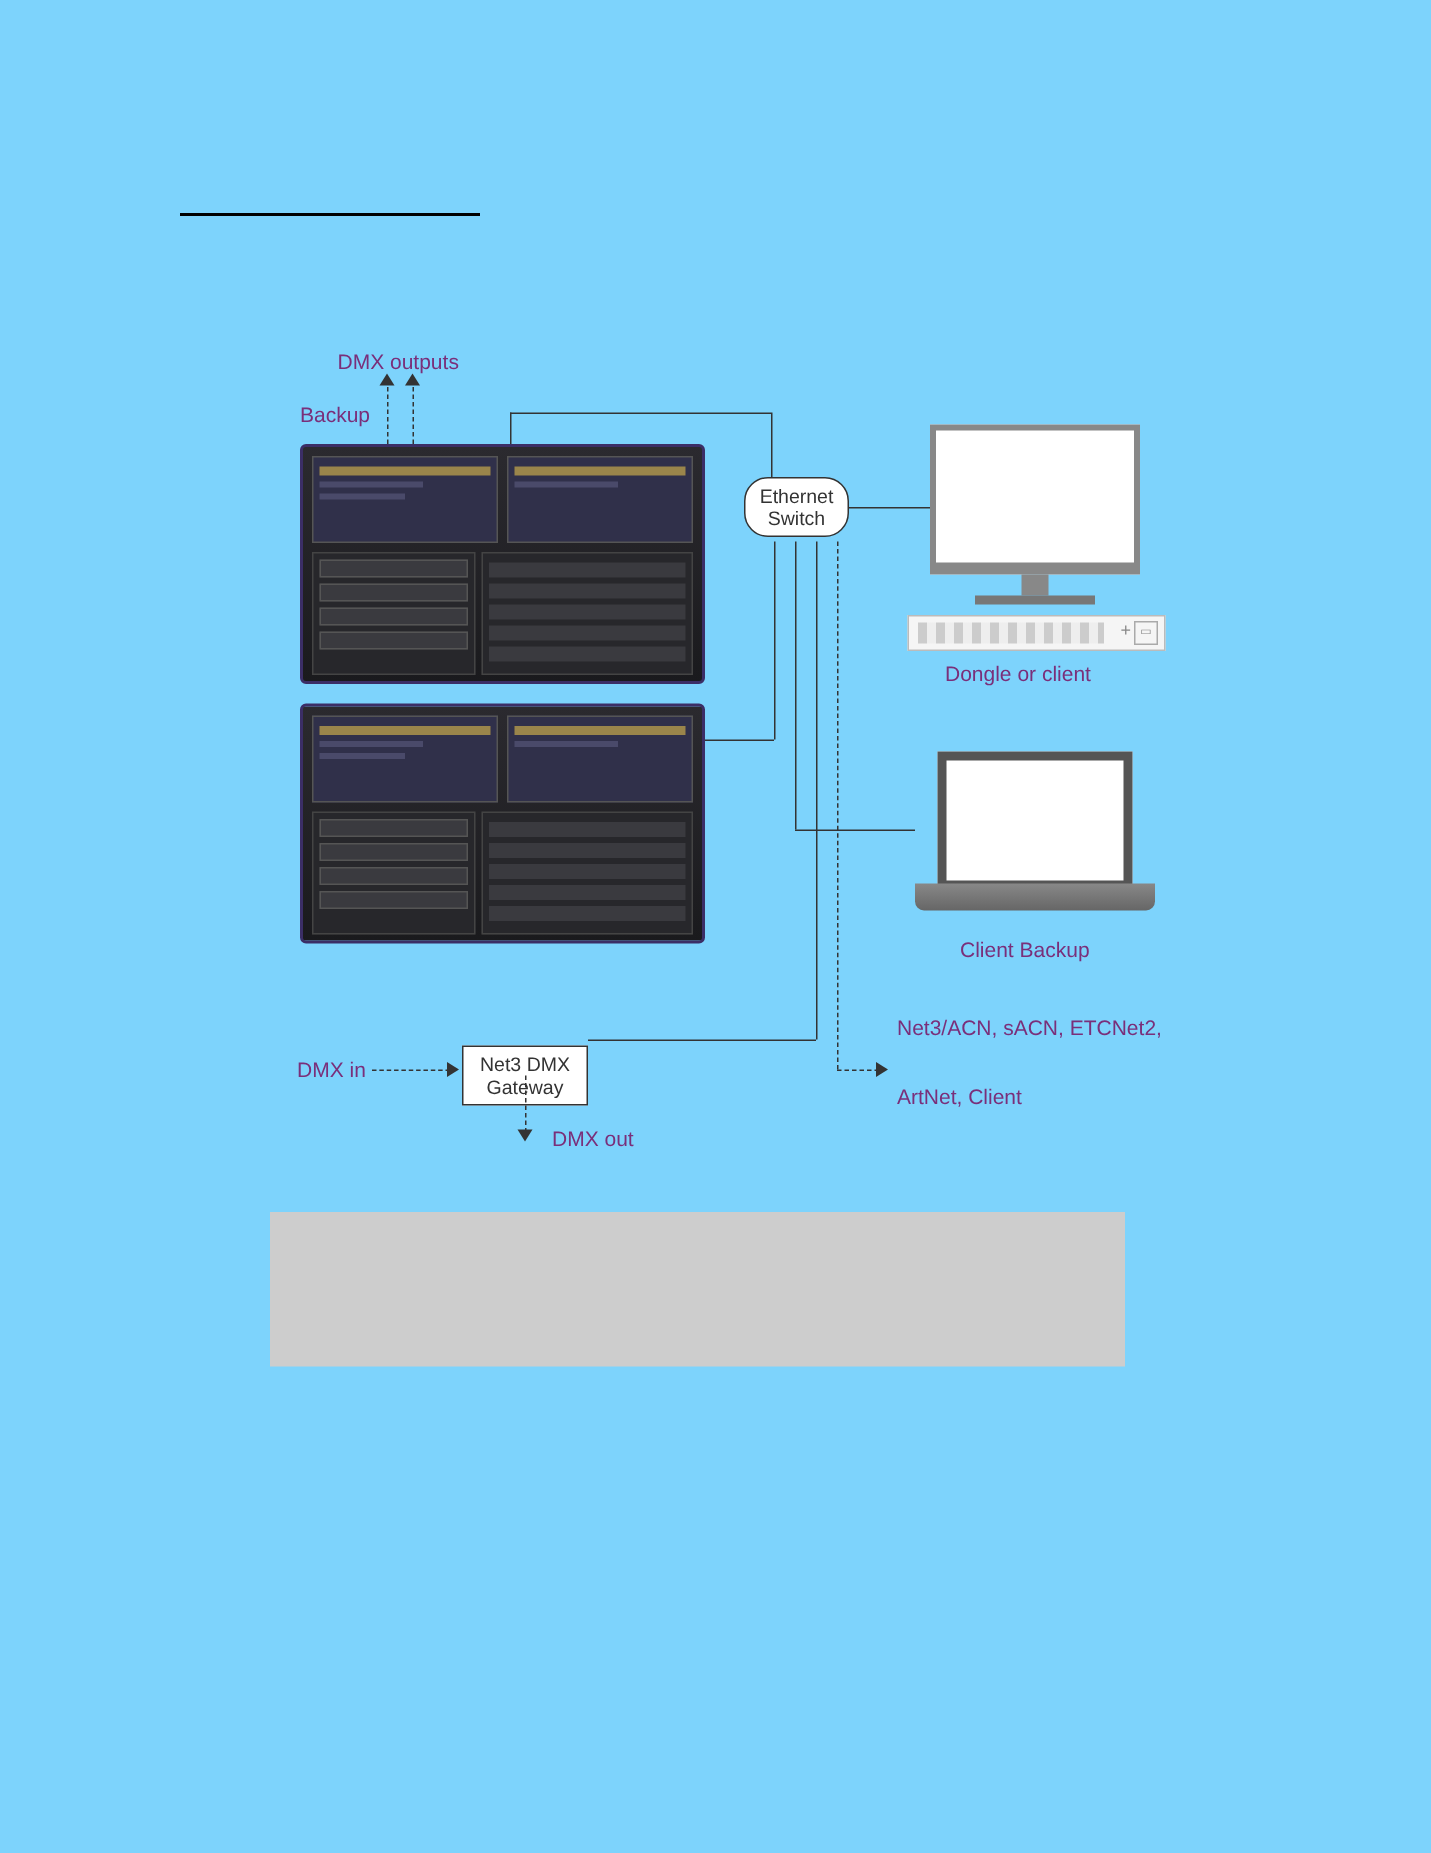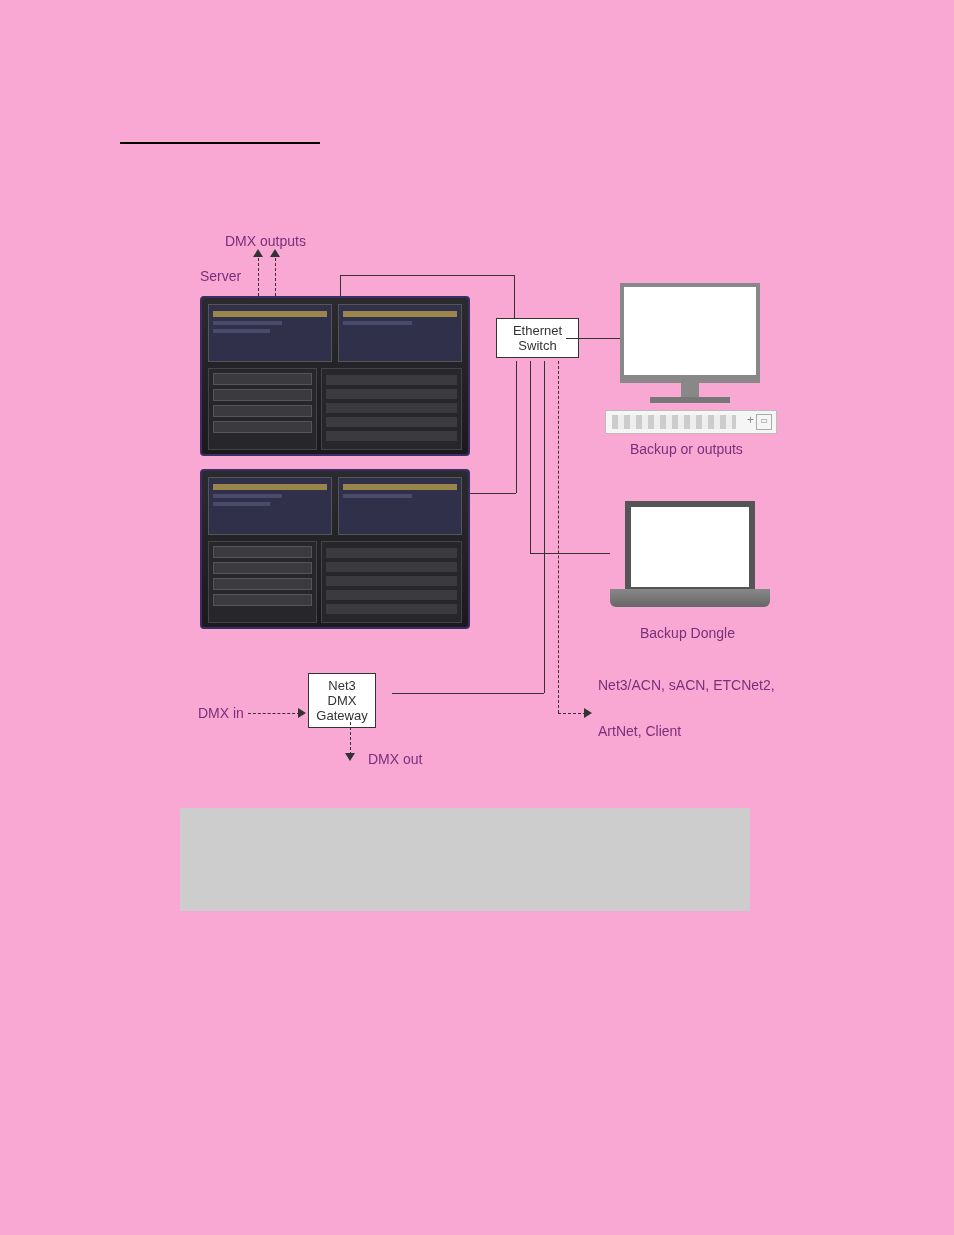--- a/index.html
+++ b/index.html
@@ -6,21 +6,21 @@
     margin: 0;
     padding: 0;
     background: #ffffff;
     font-family: Arial, Helvetica, sans-serif;
     color: #333;
   }
   .page {
     width: 954px;
     height: 1235px;
     position: relative;
-    background: #f9a8d4;
+    background: #7dd3fc;
     box-sizing: border-box;
   }
   .underline-heading {
     position: absolute;
     left: 120px;
     top: 120px;
     border-bottom: 2px solid #000;
     padding-bottom: 4px;
     font-size: 12px;
     min-width: 200px;
@@ -201,21 +201,21 @@
 </head>
 <body>
 
 <div class="page">
 
   <div class="underline-heading"></div>
 
   <div class="diagram">
 
     <span class="lbl" style="left:45px; top:0px;">DMX outputs</span>
-    <span class="lbl" style="left:20px; top:35px;">Server</span>
+    <span class="lbl" style="left:20px; top:35px;">Backup</span>
 
     <div class="dash-v" style="left:78px; top:20px; height:43px;"></div>
     <div class="arrow-up" style="left:73px; top:16px;"></div>
     <div class="dash-v" style="left:95px; top:20px; height:43px;"></div>
     <div class="arrow-up" style="left:90px; top:16px;"></div>
 
     <div class="console" style="left:20px; top:63px;">
       <div class="screen-row">
         <div class="screen">
             <div class="bar1"></div>
@@ -266,43 +266,43 @@
         <div class="keypad">
           <div class="row" style="top:6px;"></div>
           <div class="row" style="top:20px;"></div>
           <div class="row" style="top:34px;"></div>
           <div class="row" style="top:48px;"></div>
           <div class="row" style="top:62px;"></div>
         </div>
       </div>
     </div>
 
-    <div class="box" style="left:316px; top:85px; width:83px; white-space:pre-line;">Ethernet
+    <div class="box" style="left:316px; top:85px; width:70px; white-space:pre-line;border-radius:16px;">Ethernet
 Switch</div>
 
-    <div class="box" style="left:128px; top:440px; width:68px; white-space:pre-line;">Net3 DMX
+    <div class="box" style="left:128px; top:464px; width:84px; white-space:pre-line;">Net3 DMX
 Gateway</div>
 
     <div class="monitor" style="left:440px; top:50px;">
       <div class="screen"></div>
       <div class="stand"></div>
       <div class="base"></div>
     </div>
     <div class="rack" style="left:425px; top:177px;">
       <div class="slots"></div>
       <div class="plus">+</div>
       <div class="logo">▭</div>
     </div>
-    <span class="lbl" style="left:450px; top:208px;">Backup or outputs</span>
+    <span class="lbl" style="left:450px; top:208px;">Dongle or client</span>
 
     <div class="laptop" style="left:430px; top:268px;">
       <div class="lid"></div>
       <div class="base"></div>
     </div>
-    <span class="lbl" style="left:460px; top:392px;">Backup Dongle</span>
+    <span class="lbl" style="left:460px; top:392px;">Client Backup</span>
 
     <div class="line vline" style="left:160px; top:42px; height:21px;"></div>
     <div class="line hline" style="left:160px; top:42px; width:174px;"></div>
     <div class="line vline" style="left:334px; top:42px; height:43px;"></div>
 
     <div class="line hline" style="left:386px; top:105px; width:54px;"></div>
 
     <div class="line vline" style="left:336px; top:128px; height:132px;"></div>
     <div class="line vline" style="left:350px; top:128px; height:192px;"></div>
     <div class="line vline" style="left:364px; top:128px; height:332px;"></div>

